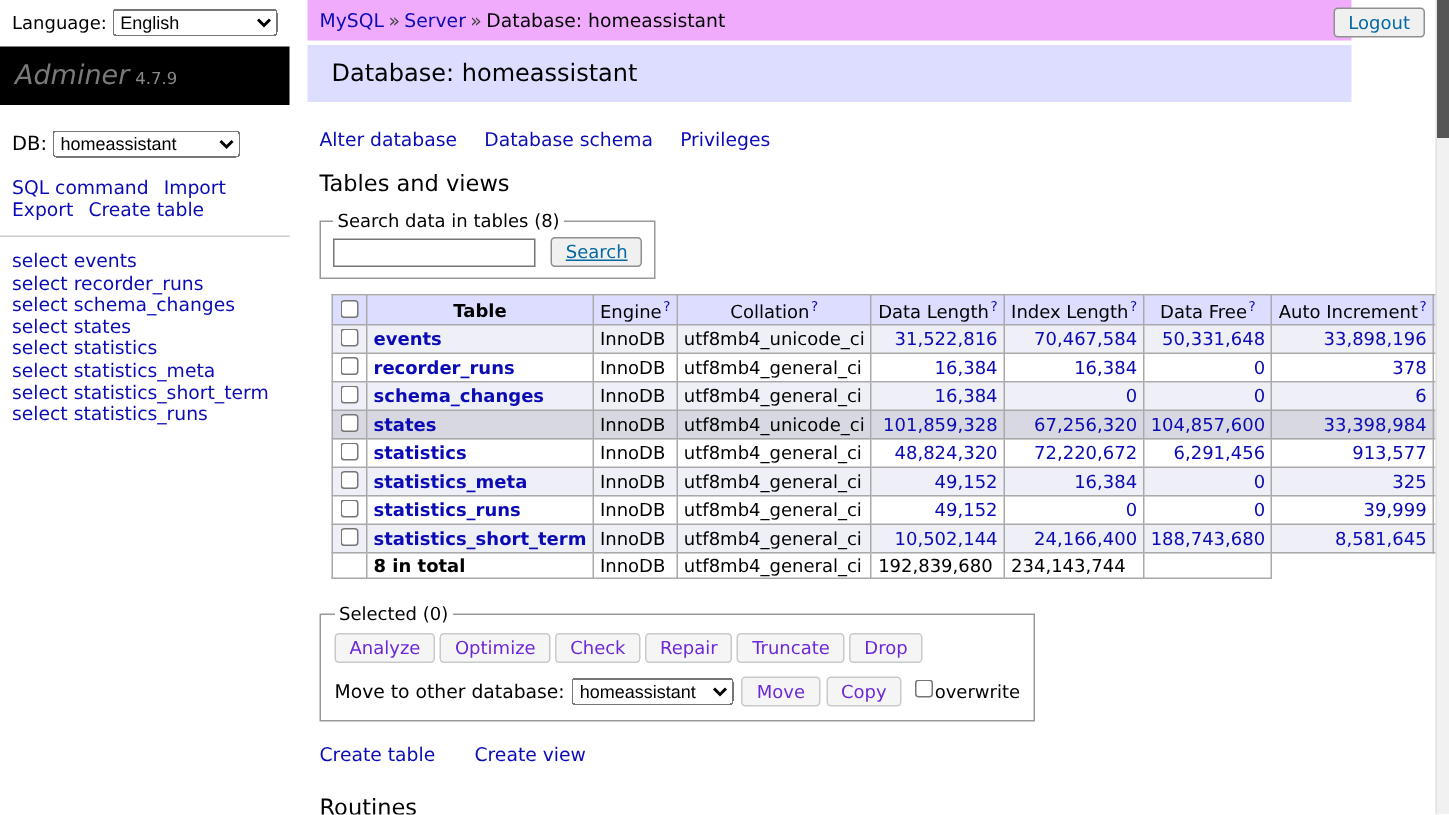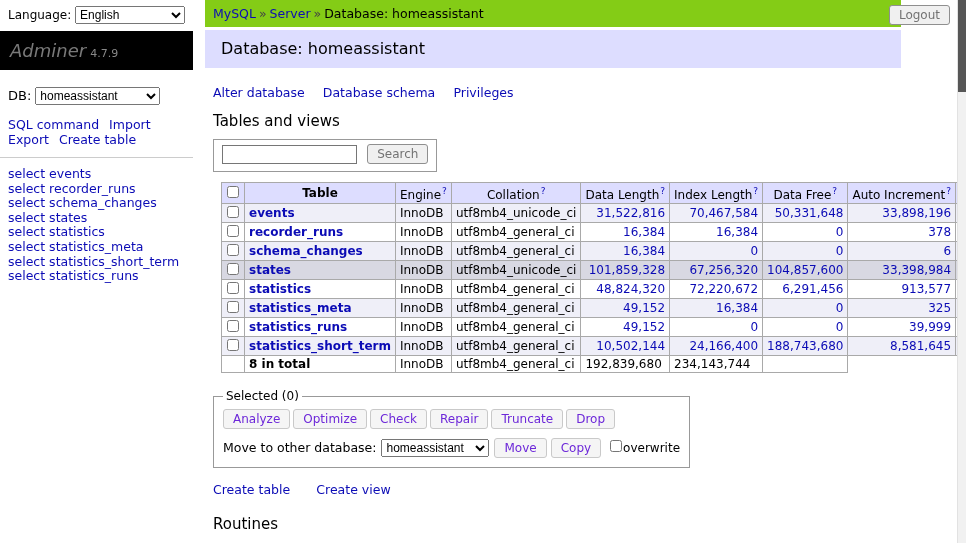--- a/index.html
+++ b/index.html
@@ -21,37 +21,37 @@
   .version { font-size:11px; color:#888; margin-left:4px; }
   .db-row { padding:17px 8px 0; font-size:13px; }
   .db-row select { width:125px; font-size:12px; margin-left:4px; }
   .side-links { padding:12px 8px 10px; line-height:15px; font-size:12.5px; }
   .side-links a { margin-right:10px; }
   .table-links { border-top:1px solid #ccc; padding:9px 8px 0; }
   .table-links a { display:block; font-size:12.5px; line-height:13.6px; margin-bottom:1px; }
 
   
   .main { position:absolute; left:205px; top:0; width:696px; }
-  .breadcrumb { background:#84cc16; height:27px; padding:6px 8px 0; font-size:12.5px; }
+  .breadcrumb { background:#f0abfc; height:27px; padding:6px 8px 0; font-size:12.5px; }
   .breadcrumb .sep { color:#444; margin:0 3px; }
   .title-bar { background:#ddddff; margin-top:3px; padding:9px 16px 10px; font-size:16px; font-weight:normal; }
   .action-links { margin:17px 0 0 8px; }
   .action-links a { margin-right:14px; font-size:12.5px; }
   h3 { font-weight:normal; font-size:15px; margin:12px 0 0 8px; }
   h3.routines { margin-top:18px; }
 
   fieldset { border:1px solid #999; margin:9px 0 0 8px; padding:4px 8px 7px; display:inline-block; }
   legend { font-size:12px; padding:0 3px; }
   .search-fs input[type=text] { width:135px; height:19px; font-size:12px; border:1px solid #767676; padding:1px 3px; background:#fff; }
   button {
     font-size:12px; font-family:inherit; padding:2px 9px;
-    background:#f0f0f0; border:1px solid #8f8f8f; border-radius:3px; color:#737373; cursor:pointer;
+    background:#f0f0f0; border:1px solid #8f8f8f; border-radius:3px; color:#0369a1; cursor:pointer;
   }
   button:disabled { color:#6d28d9; border-color:#c9c9c9; background:#f5f5f5; }
-  .search-fs button { margin-left:6px; }
+  .search-fs button { margin-left:6px;text-decoration:underline; }
 
   
   table.db { border-collapse:collapse; margin:10px 0 0 16px; font-size:12px; }
   table.db th, table.db td {
     border:1px solid #a9a9a9; padding:1px 4px; line-height:14px;
     white-space:nowrap; text-align:left; vertical-align:middle;
   }
   table.db thead th { background:#ddddff; font-weight:normal; text-align:center; }
   table.db thead th.th-table { font-weight:bold; }
   table.db sup { font-size:9px; color:#0b0bb5; margin-left:1px; }
@@ -125,20 +125,21 @@
 
   <div class="action-links">
     <a>Alter database</a>
     <a>Database schema</a>
     <a>Privileges</a>
   </div>
 
   <h3>Tables and views</h3>
 
   <fieldset class="search-fs">
+    <legend>Search data in tables (8)</legend>
     <input type="text" value="" style="">
     <button>Search</button>
   </fieldset>
 
   <table class="db">
     <thead>
       <tr>
         <th class="chk"><input type="checkbox" style=""></th>
       <th class="th-table">Table</th>
           <th>Engine<sup>?</sup></th>

